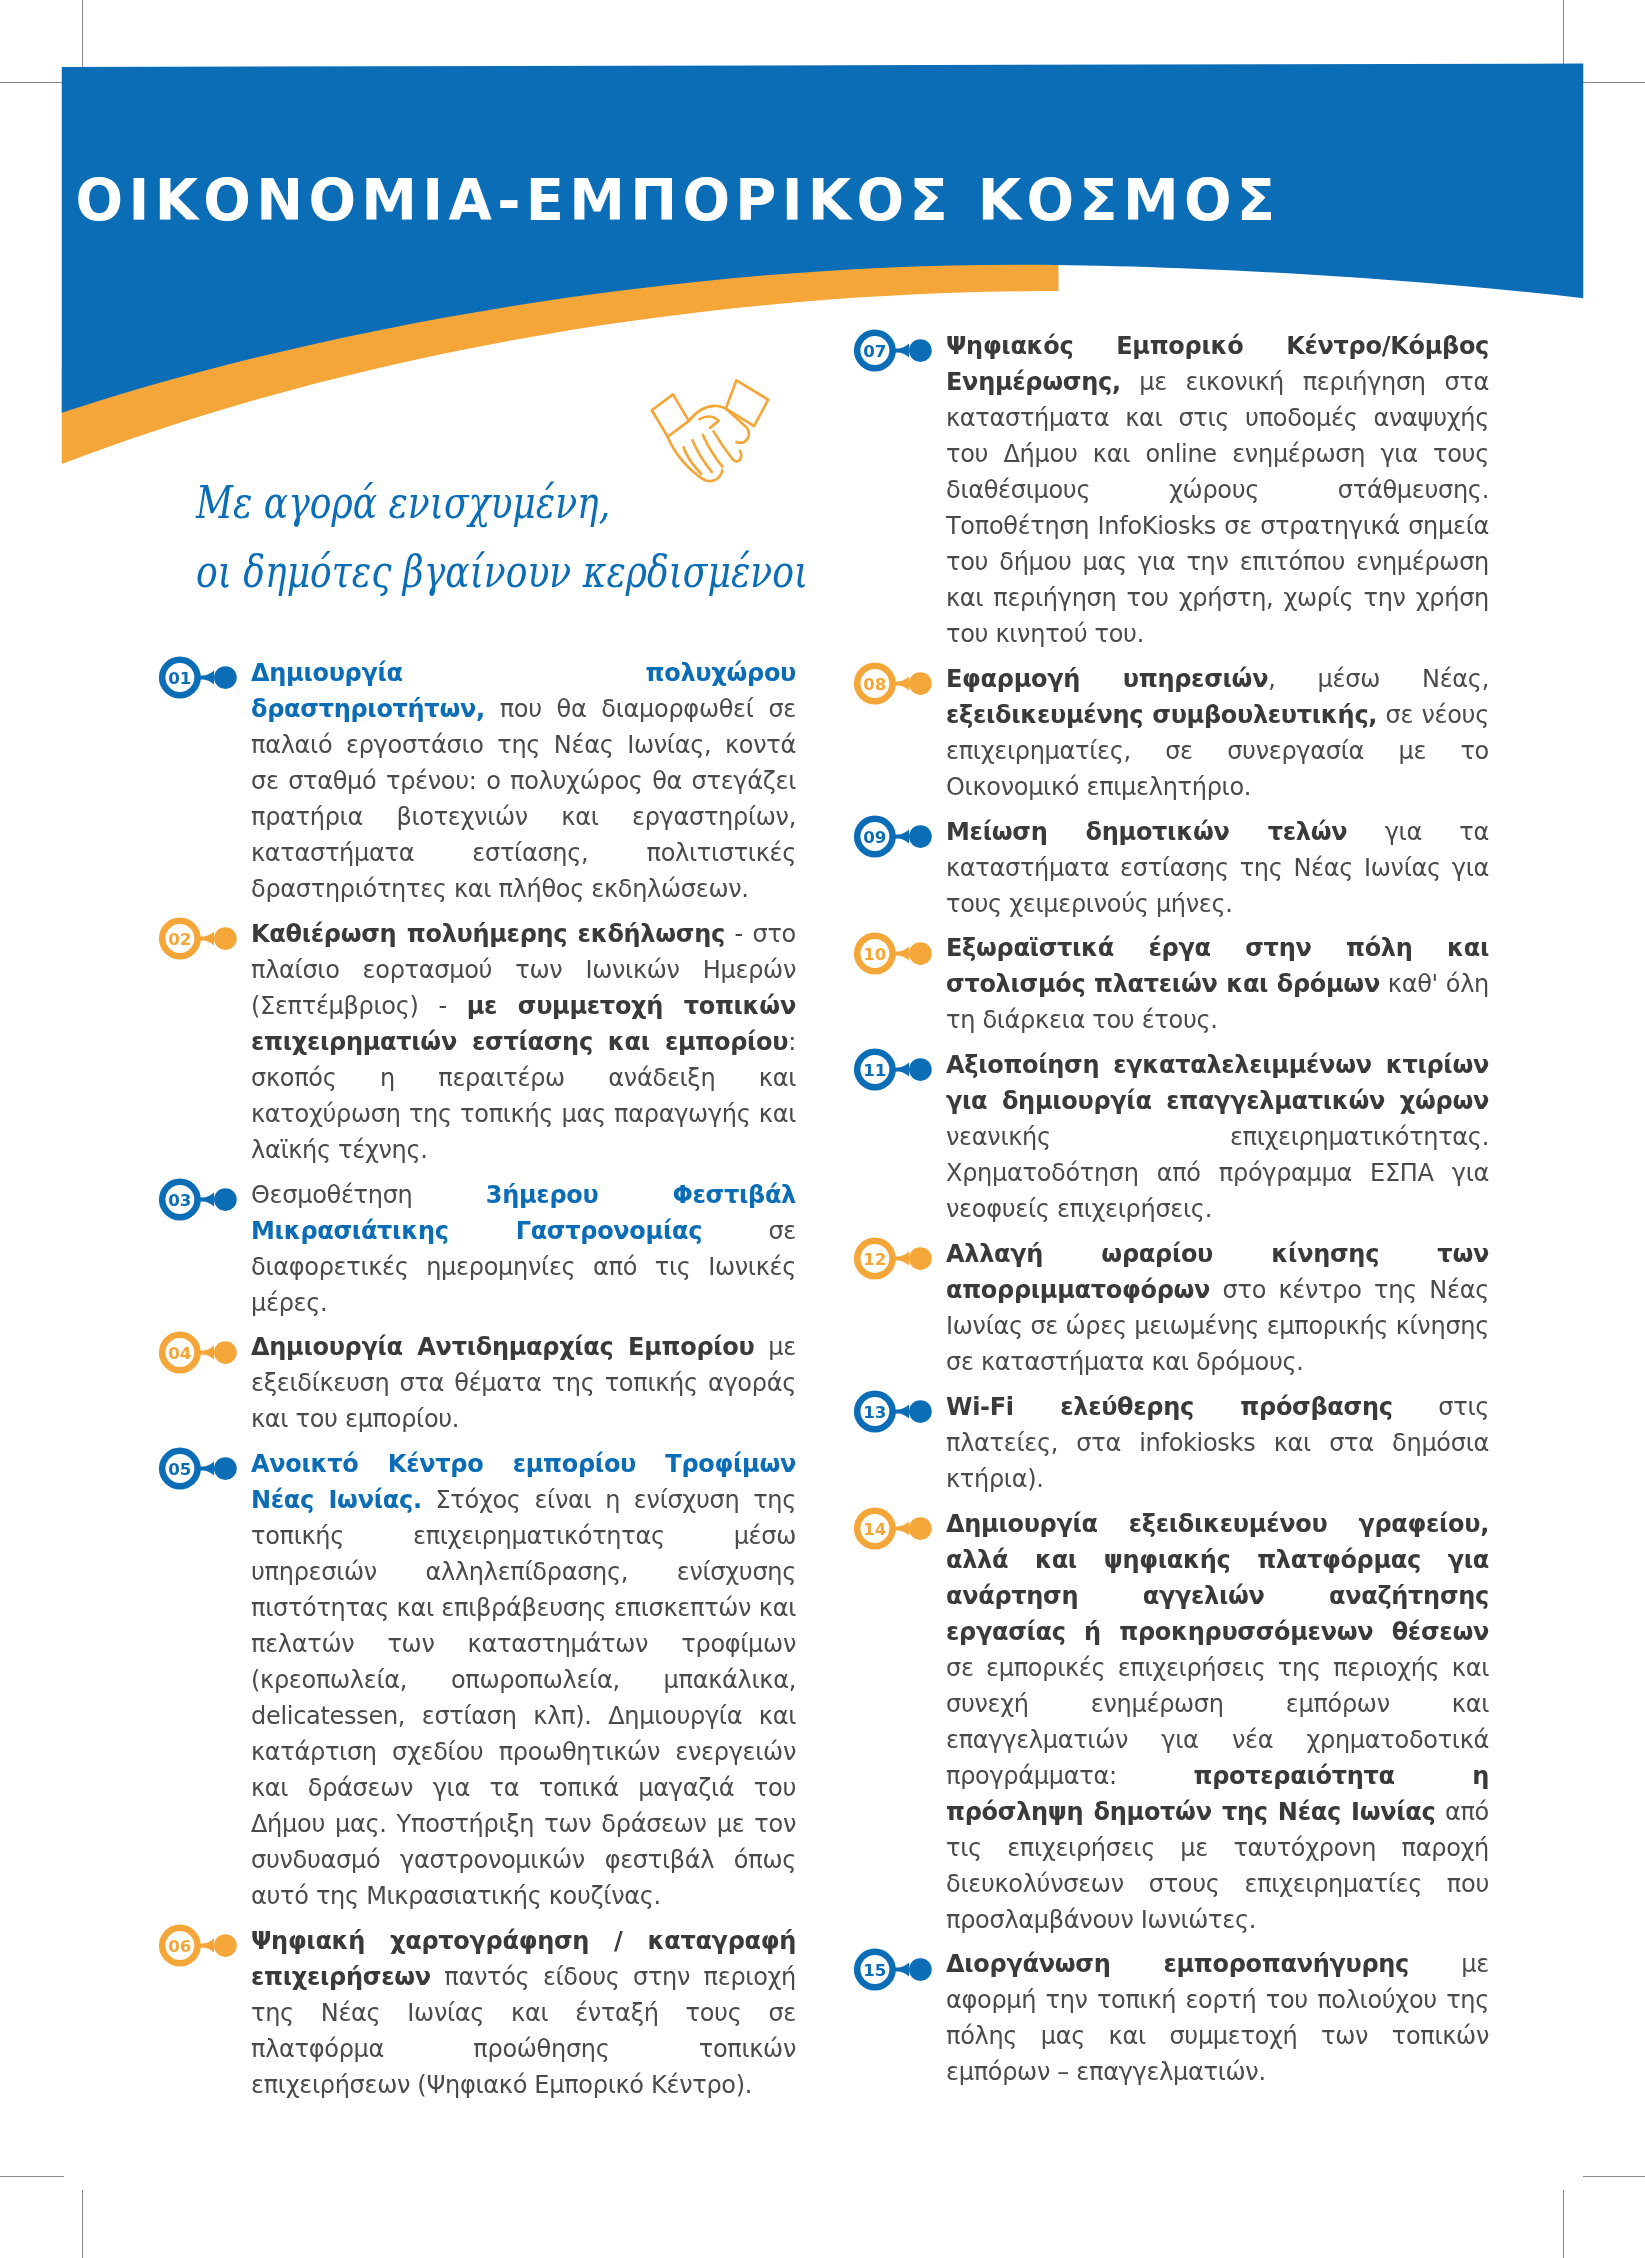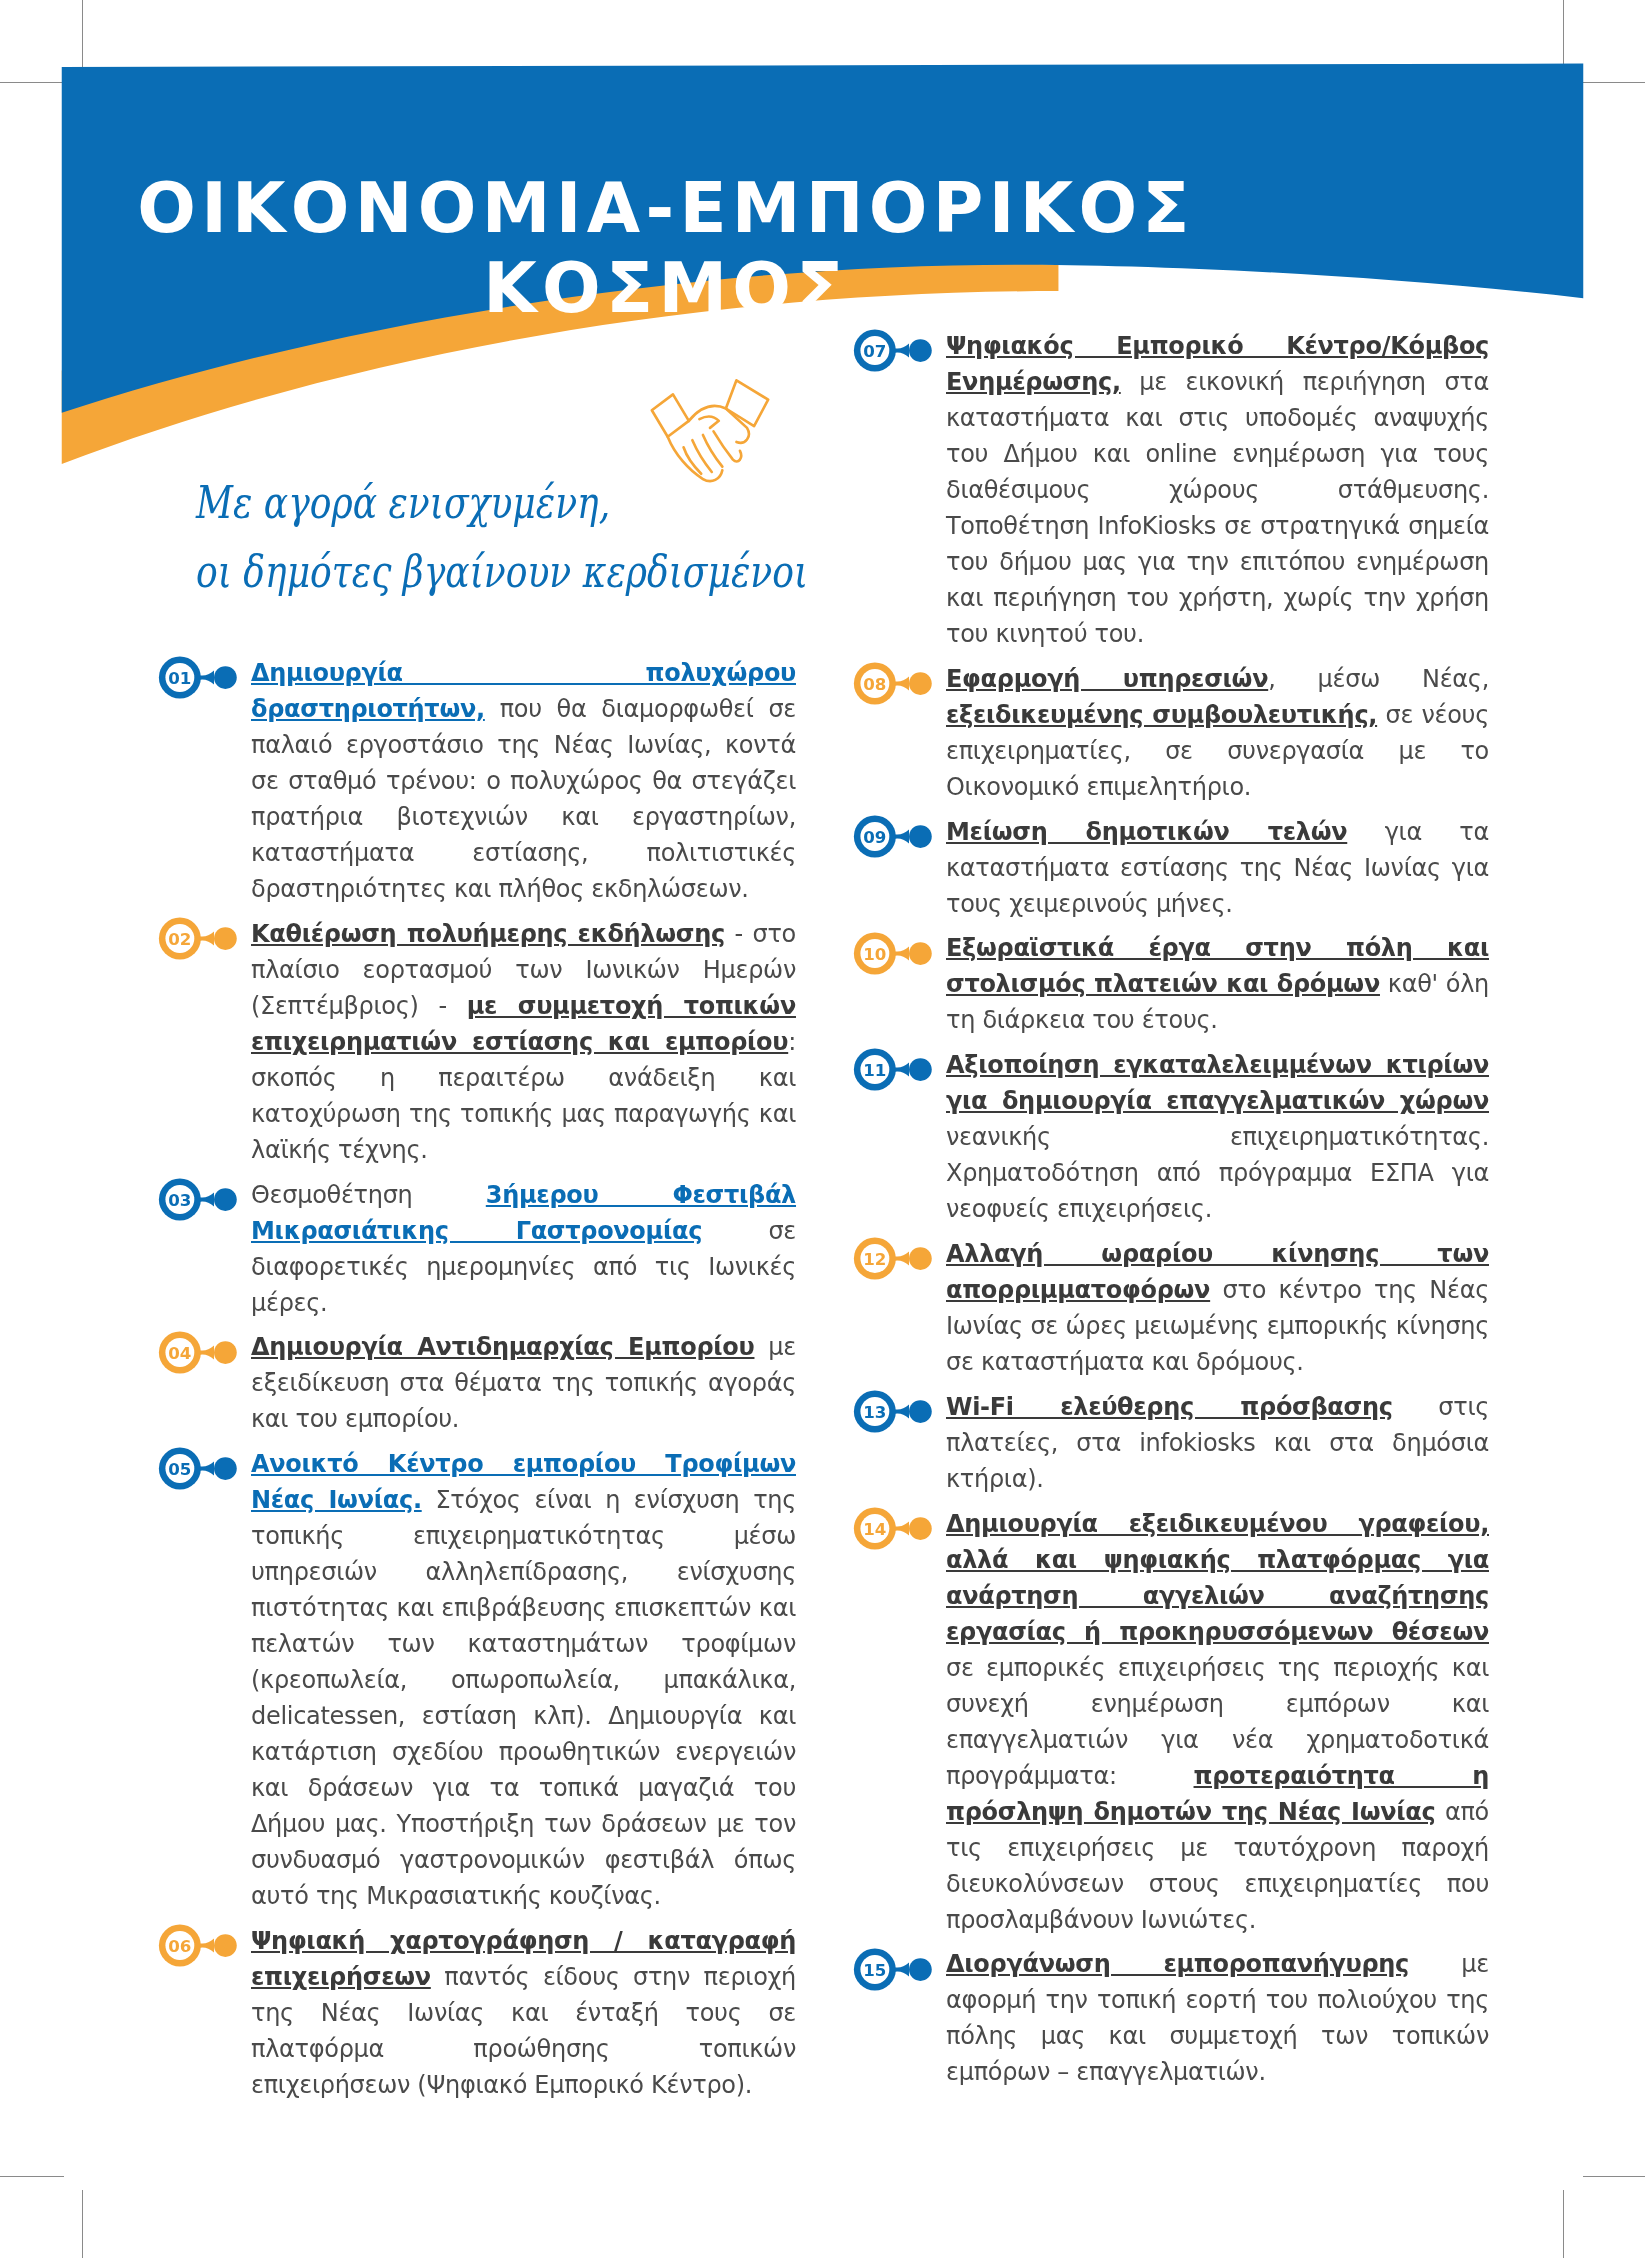--- a/index.html
+++ b/index.html
@@ -1,30 +1,30 @@
 <!DOCTYPE html>
 <html style="font-size:14px"><head>
 <meta charset="utf-8">
 <style>
   html, body { margin:0; padding:0; background:#ffffff; }
   body { width:1645px; height:2258px; position:relative; overflow:hidden; font-family:"DejaVu Sans", sans-serif; }
   .crop { position:absolute; background:#8a8a8a; }
   #banner { position:absolute; left:0; top:0; width:1645px; height:494px; }
   #page-title { position:absolute; left:62px; width:1208px; top:168px; text-align:center; color:#ffffff;
-    font-family:"DejaVu Sans", sans-serif; font-weight:bold; font-size:69px; letter-spacing:5.3px; }
+    font-family:"DejaVu Sans", sans-serif; font-weight:bold; font-size:56px; letter-spacing:5.3px;padding-left:12px; }
   #handshake { position:absolute; left:648px; top:375px; width:124px; height:119px; }
   #slogan { position:absolute; left:196px; top:468px; color:#0a6db5; font-family:"DejaVu Serif", serif;
     font-style:italic; font-size:44px; line-height:69px; transform:scaleX(0.82); transform-origin:left top; white-space:nowrap; }
   .col { position:absolute; }
   #col-left { left:156px; top:655px; width:640px; }
   #col-right { left:851px; top:328px; width:638px; }
   .item { position:relative; padding-left:95px; margin-bottom:8.8px; }
   .badge { position:absolute; left:0; top:-1.8px; width:88px; height:49px; }
   .item-text { font-size:24px; line-height:36px; color:#4a4a4a; text-align:justify; letter-spacing:-0.3px; }
-  .item-text b { color:#3a3a3a;text-decoration:underline; }
+  .item-text b { color:#3a3a3a; }
   .item-text b.blue { color:#0a6db5;margin-top:40px; }
 </style>
 </head>
 <body>
 
 <div class="crop" style="left:82px;top:0;width:0.9px;height:67px;"></div>
 <div class="crop" style="left:0;top:82px;width:64px;height:0.9px;"></div>
 <div class="crop" style="left:1563px;top:0;width:0.9px;height:67px;"></div>
 <div class="crop" style="left:1583px;top:82px;width:63px;height:0.9px;"></div>
 <div class="crop" style="left:0;top:2176px;width:64px;height:0.9px;"></div>

